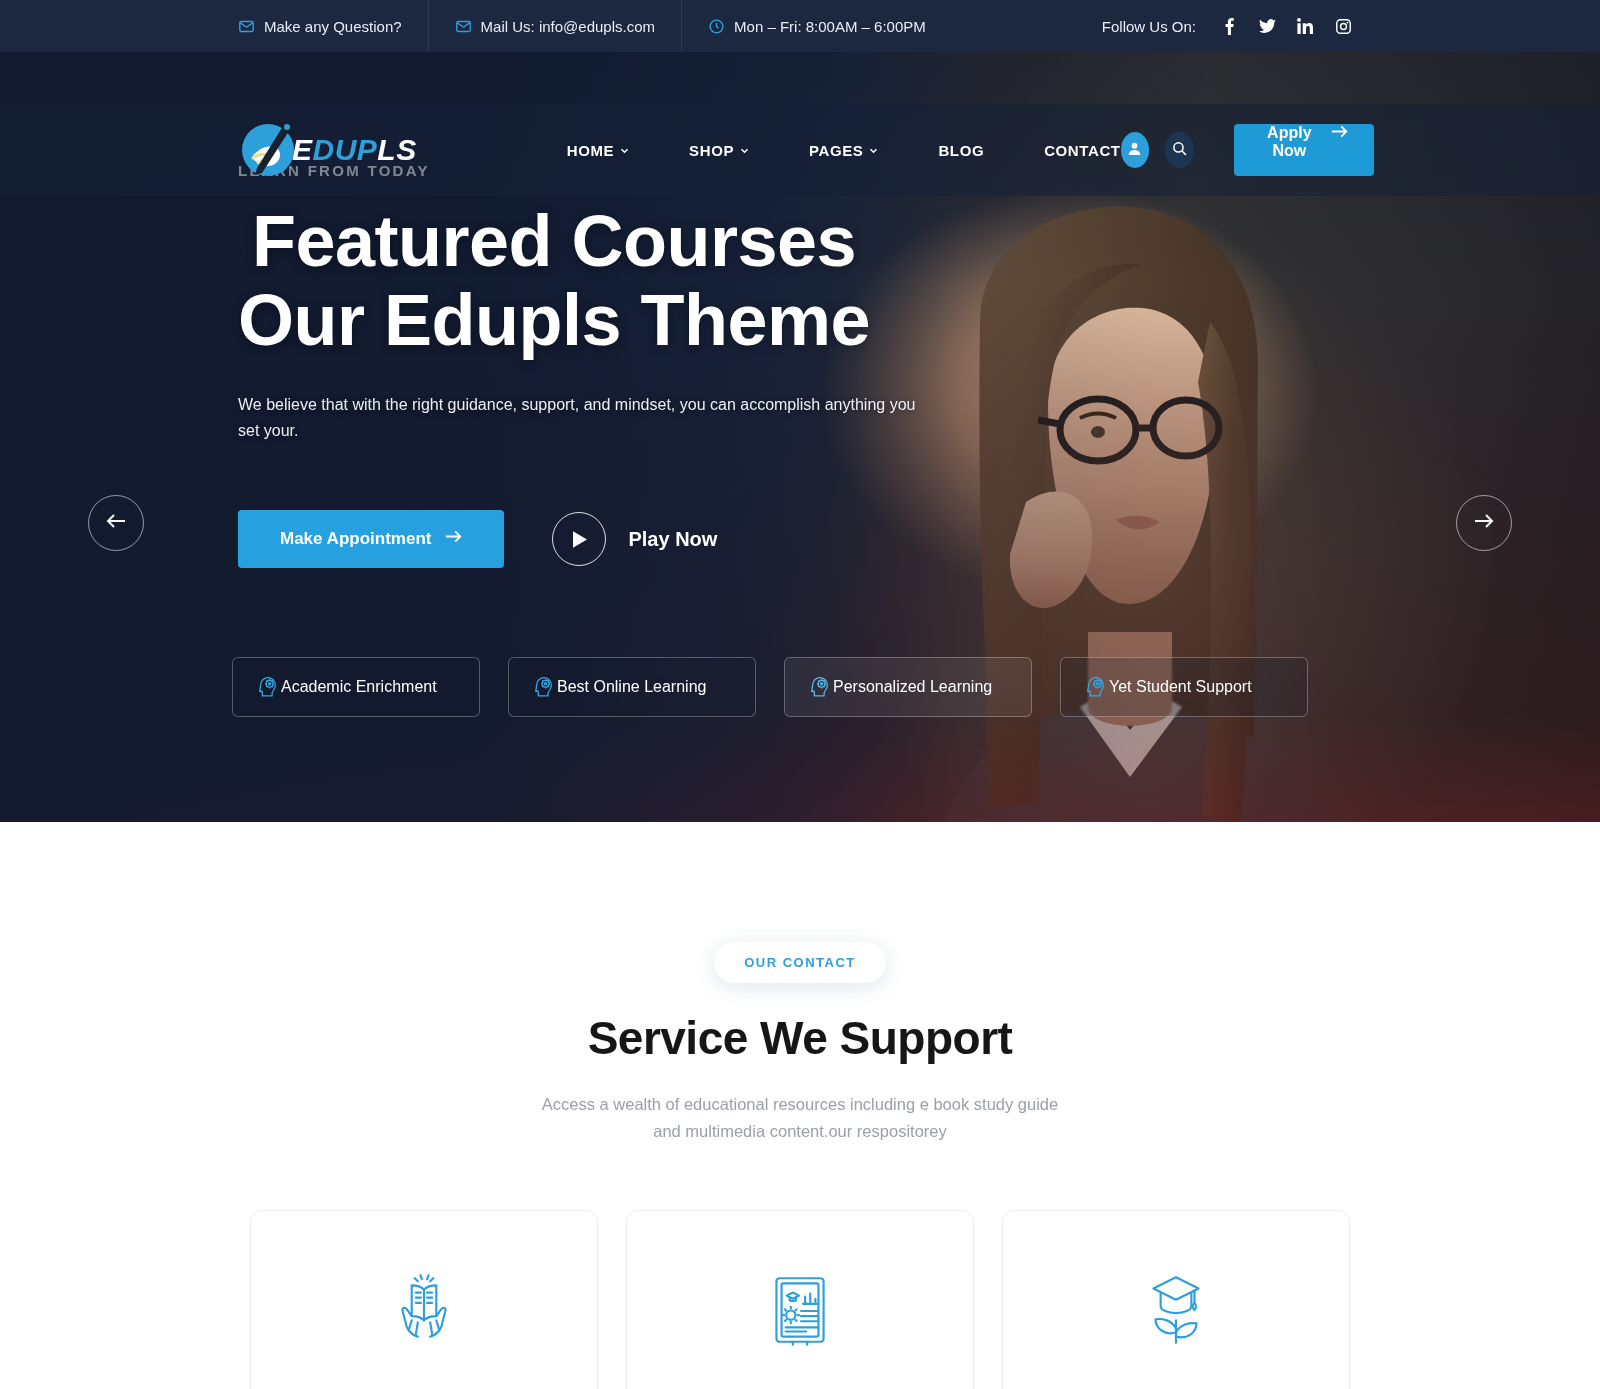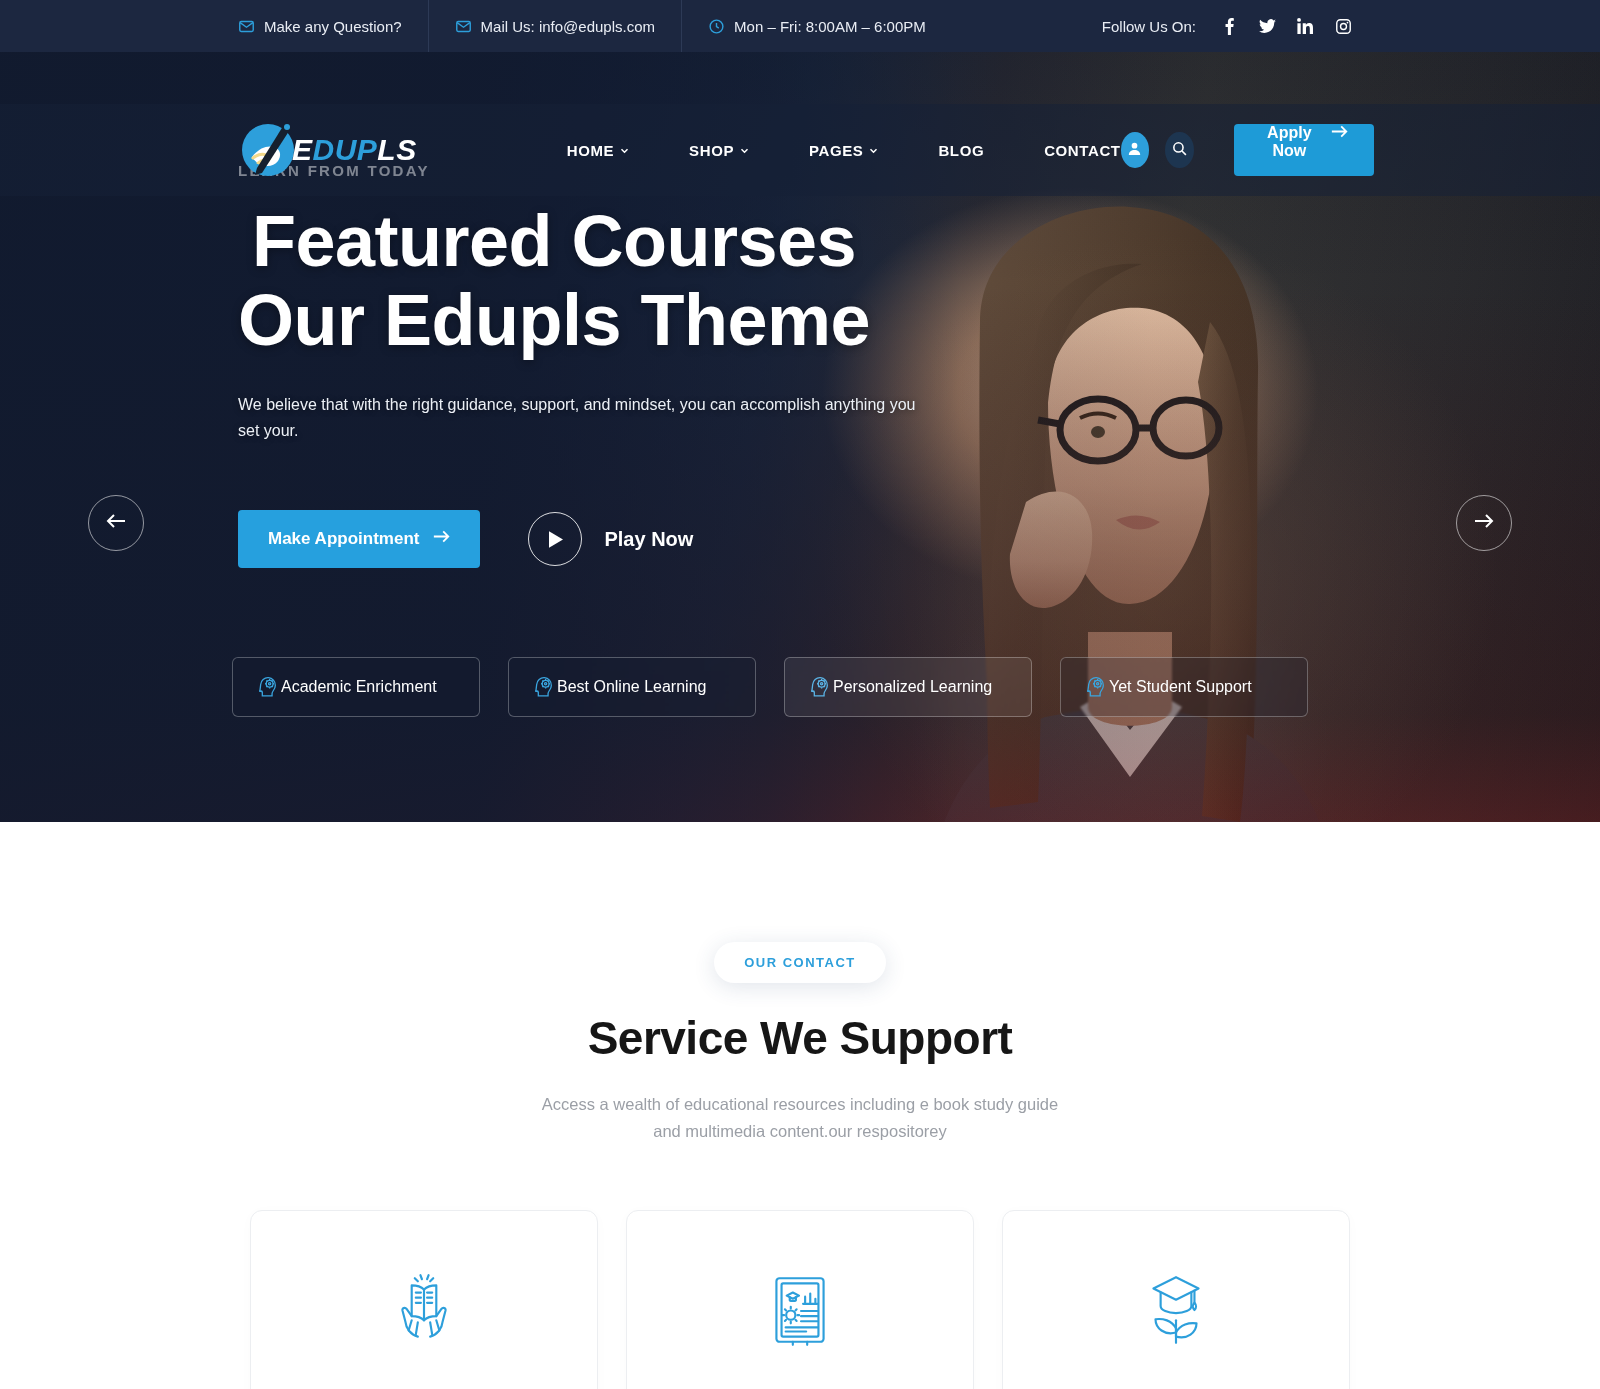--- a/index.html
+++ b/index.html
@@ -140,21 +140,21 @@
     position: absolute; top: 340px; left: 238px;
     width: 680px;
     color: #ecf0f6; font-size: 16px; line-height: 1.62;
     text-shadow: 0 1px 6px rgba(0,0,0,0.45);
   }
   .hero-cta {
     position: absolute; top: 458px; left: 238px;
     display: flex; align-items: center; gap: 48px;
   }
   .appoint-btn {
-    height: 58px; padding: 0 30px; border-radius: 4px;
+    height: 58px; padding: 0 42px; border-radius: 4px;
     background: #26a0de; color: #ffffff;
     font-size: 17px; font-weight: 700;
     display: flex; align-items: center; gap: 14px;
     border: none; cursor: pointer;
   }
   .play-group { display: flex; align-items: center; gap: 22px; cursor: pointer; }
   .play-circle {
     width: 54px; height: 54px; border-radius: 50%;
     border: 1.6px solid rgba(255,255,255,0.85);
     display: flex; align-items: center; justify-content: center;

